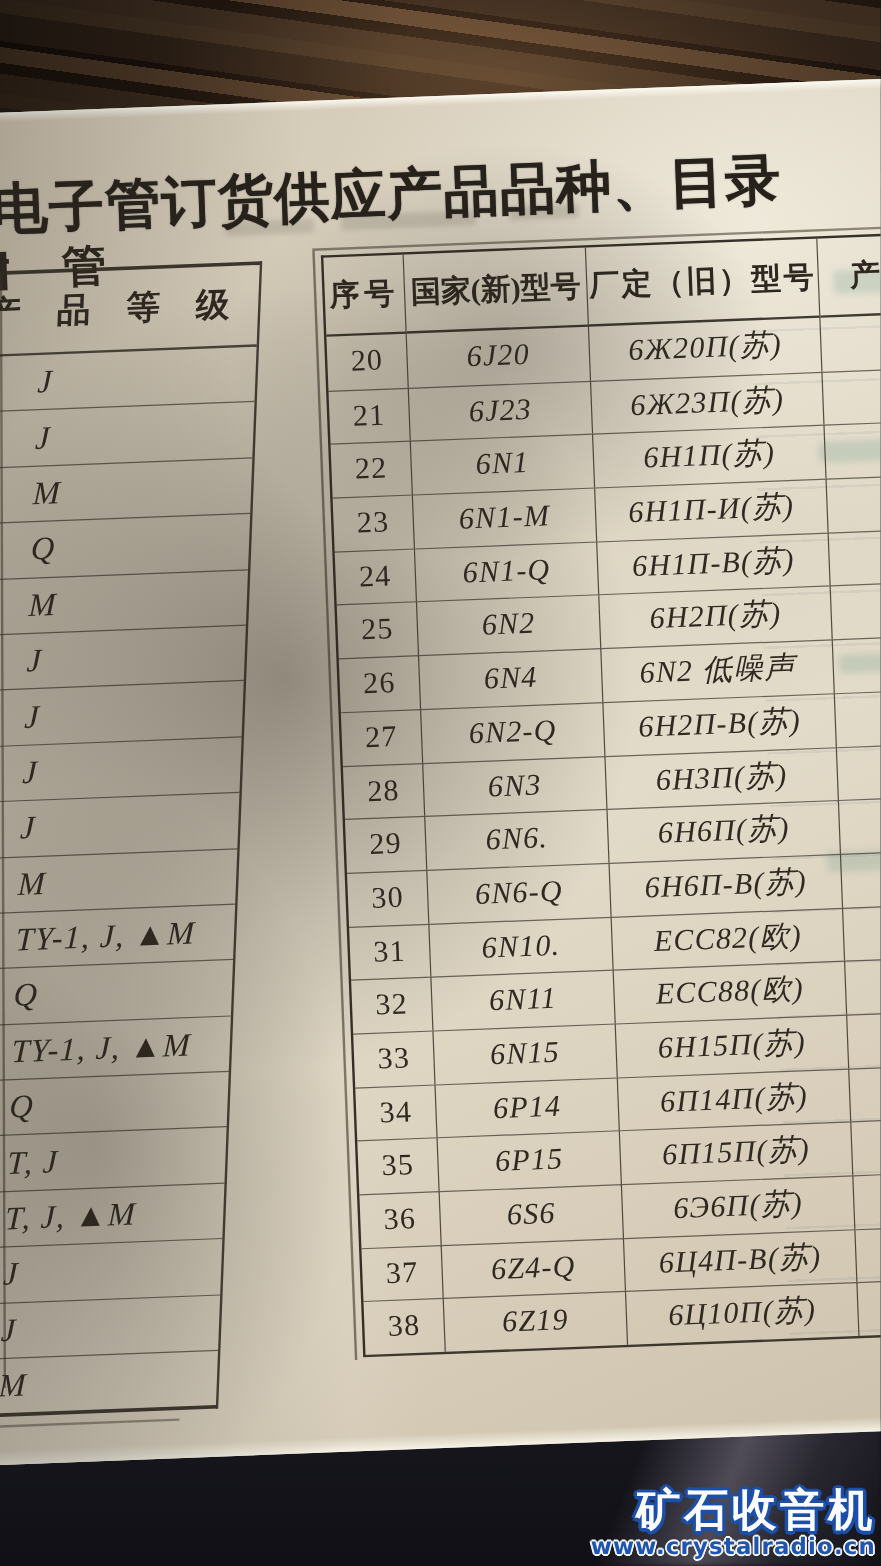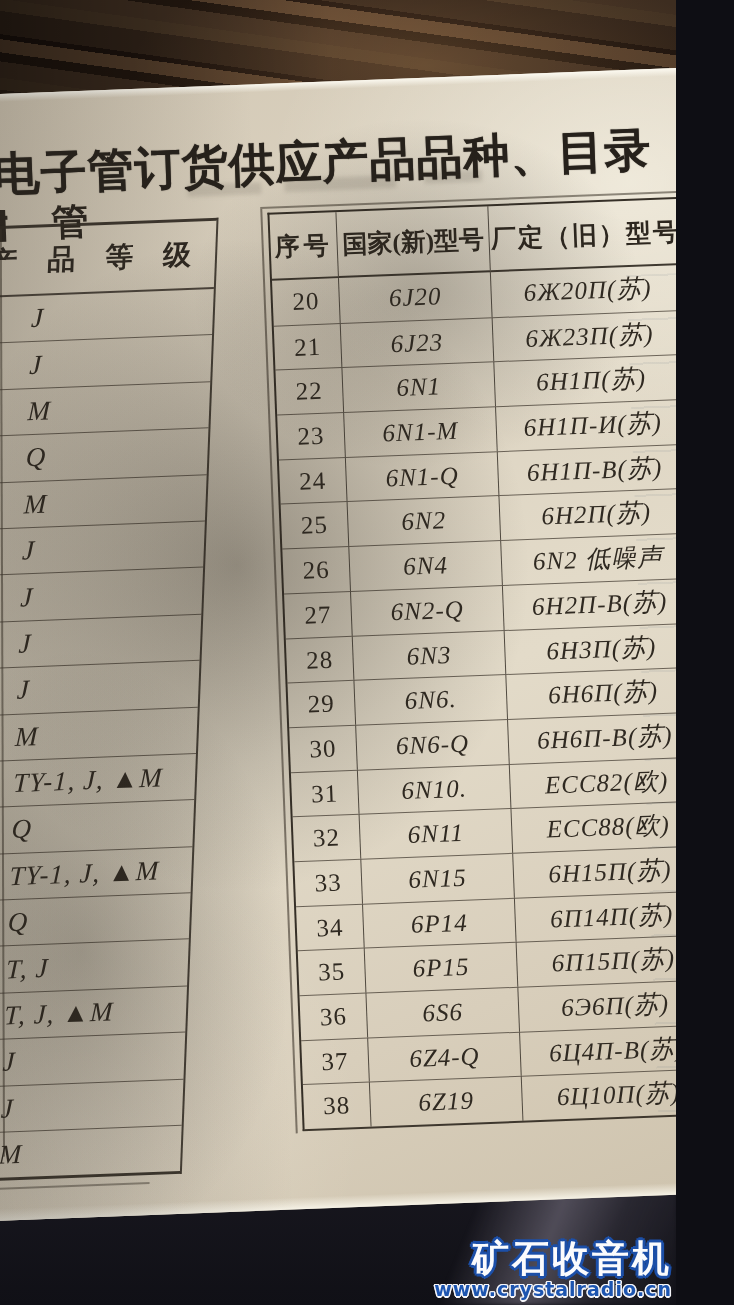--- a/index.html
+++ b/index.html
@@ -1,17 +1,17 @@
 <!DOCTYPE html>
 <html><head>
 <meta charset="utf-8">
 <style>
   html,body{margin:0;padding:0;}
   body{background:#0e0e14;font-family:"Liberation Serif","DejaVu Serif",serif;}
-  .stage{position:relative;width:676px;height:1305px;overflow:hidden;background:#14141a;}
+  .stage{position:relative;width:734px;height:1305px;overflow:hidden;background:#14141a;}
 
   
   .wood{position:absolute;left:0;top:0;width:734px;height:235px;
     background:
       linear-gradient(90deg, rgba(0,0,0,0.55), rgba(0,0,0,0.1) 45%, rgba(0,0,0,0.25)),
       radial-gradient(ellipse 420px 160px at 58% 28%, rgba(205,150,95,0.30), transparent 70%),
       repeating-linear-gradient(8deg,
         #4f3a29 0 16px, #2b1d13 16px 25px, #6a4e36 25px 38px,
         #241710 38px 43px, #3d2c1f 43px 66px, #55402c 66px 78px);
   }

